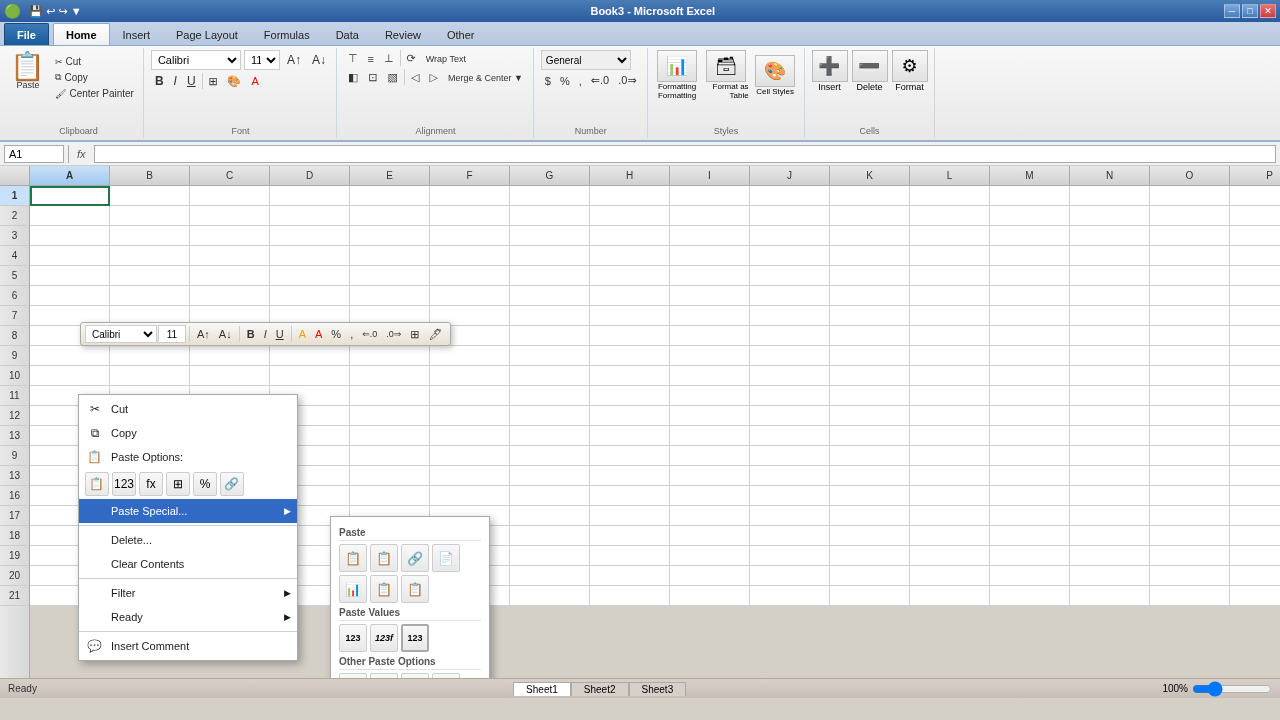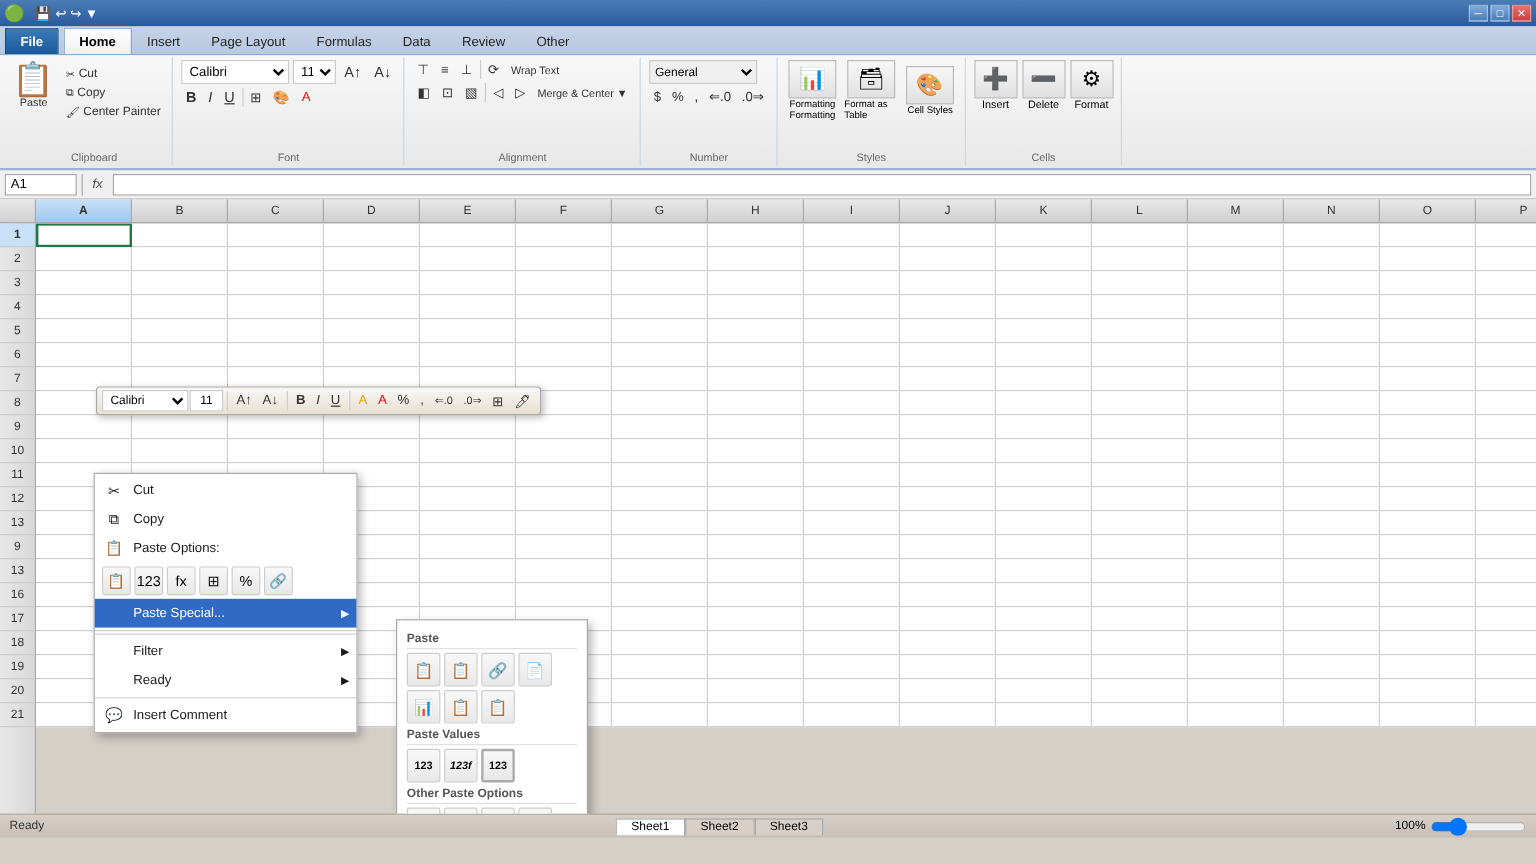--- a/index.html
+++ b/index.html
@@ -318,20 +318,21 @@
     }
   </style>
 </head>
 <body>
 
 <div class="title-bar">
   <div class="title-bar-left">
     <span style="font-size:14px;">🟢</span>
     <span style="font-size:11px; color:white; margin-left:4px;">💾 ↩ ↪ ▼</span>
   </div>
+  <span class="title-bar-text">Book3 - Microsoft Excel</span>
   <div class="title-bar-buttons">
     <div class="tb-btn">─</div>
     <div class="tb-btn">□</div>
     <div class="tb-btn" style="background:linear-gradient(to bottom,#e87070,#c84040);">✕</div>
   </div>
 </div>
 
 <div class="ribbon-tabs">
   <div class="tab file">File</div>
   <div class="tab active">Home</div>
@@ -429,21 +430,21 @@
 
   <div class="ribbon-group" style="padding-bottom:14px;min-width:150px;">
     <div style="display:flex;flex-direction:column;gap:2px;align-items:center;width:100%;">
       <div style="display:flex;gap:4px;align-items:center;">
         <div style="display:flex;flex-direction:column;align-items:center;cursor:pointer;">
           <div style="width:40px;height:32px;background:linear-gradient(to bottom,#f8f8f8,#e0e0e0);border:1px solid #bbb;display:flex;align-items:center;justify-content:center;font-size:18px;">📊</div>
           <span style="font-size:8px;text-align:center;width:45px;">Formatting Formatting</span>
         </div>
         <div style="display:flex;flex-direction:column;align-items:center;cursor:pointer;">
           <div style="width:40px;height:32px;background:linear-gradient(to bottom,#f8f8f8,#e0e0e0);border:1px solid #bbb;display:flex;align-items:center;justify-content:center;font-size:18px;">🗃</div>
-          <span style="font-size:8px;text-align:left;width:45px;">Format as Table</span>
+          <span style="font-size:8px;text-align:right;width:45px;">Format as Table</span>
         </div>
         <div style="display:flex;flex-direction:column;align-items:center;cursor:pointer;">
           <div style="width:40px;height:32px;background:linear-gradient(to bottom,#f8f8f8,#e0e0e0);border:1px solid #bbb;display:flex;align-items:center;justify-content:center;font-size:18px;">🎨</div>
           <span style="font-size:8px;text-align:center;width:45px;">Cell Styles</span>
         </div>
       </div>
     </div>
     <span class="ribbon-group-label">Styles</span>
   </div>
 
@@ -950,21 +951,29 @@
     </div>
 
     <div class="ctx-item highlighted">
       <span class="ctx-icon"> </span>
       <span class="ctx-submenu-label">Paste Special...</span>
       <span class="ctx-arrow">▶</span>
     </div>
     <div class="ctx-separator"></div>
 
 
-
+    <div class="ctx-item">
+      <span class="ctx-icon"> </span>
+      <span class="ctx-submenu-label">Delete...</span>
+    </div>
+
+    <div class="ctx-item">
+      <span class="ctx-icon"> </span>
+      <span class="ctx-submenu-label">Clear Contents</span>
+    </div>
     <div class="ctx-separator"></div>
 
     <div class="ctx-item">
       <span class="ctx-icon"> </span>
       <span class="ctx-submenu-label">Filter</span>
       <span class="ctx-arrow">▶</span>
     </div>
 
     <div class="ctx-item">
       <span class="ctx-icon"> </span>

